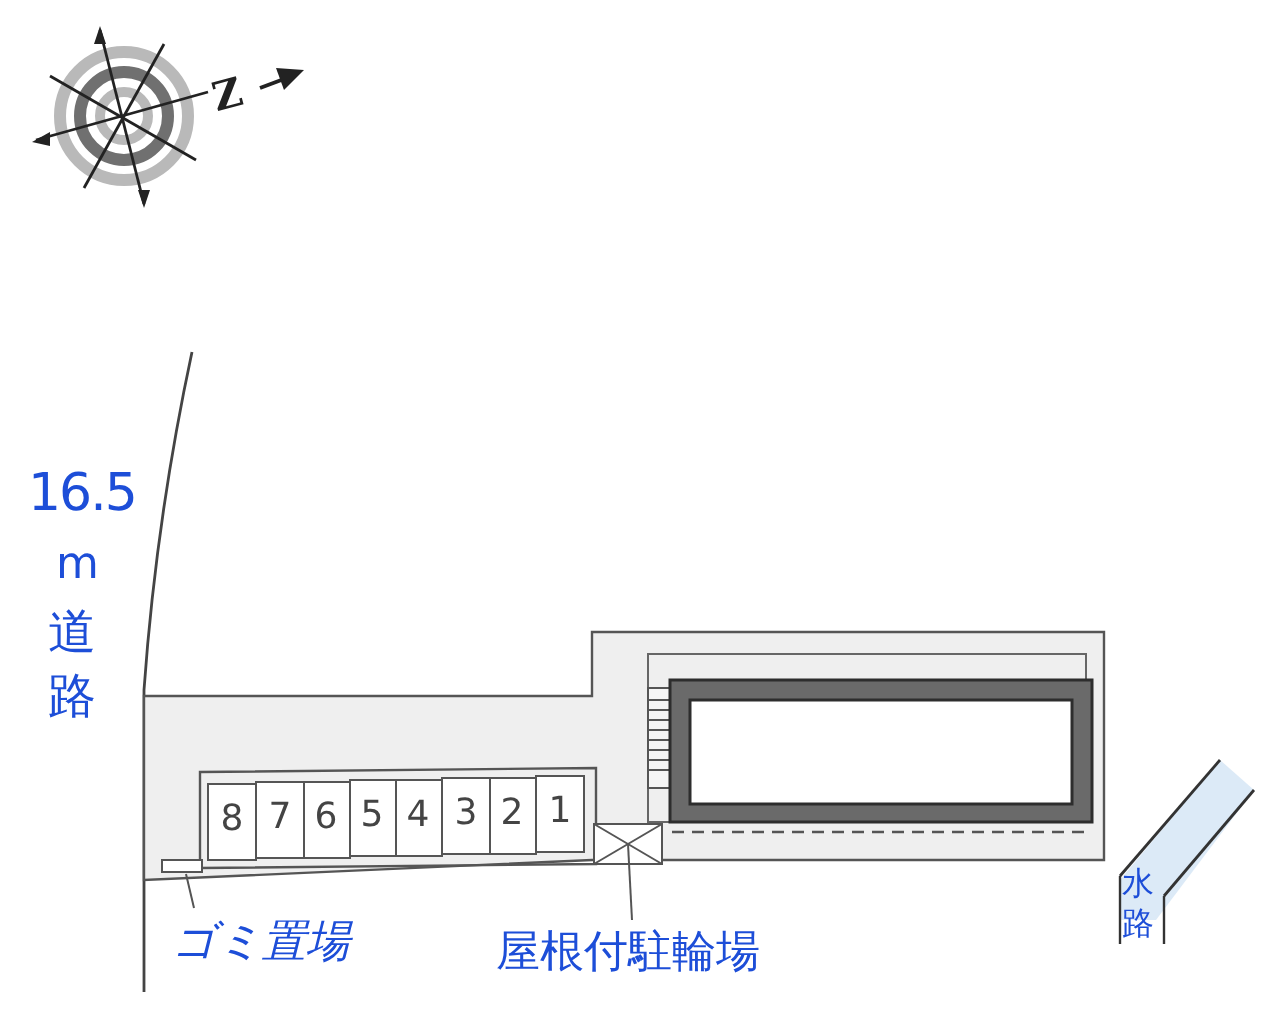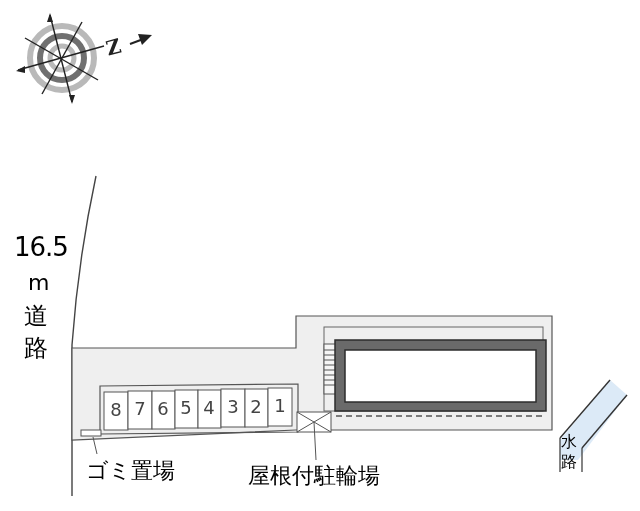--- a/index.html
+++ b/index.html
@@ -1,18 +1,18 @@
 <!DOCTYPE html>
 <html><head>
 <meta charset="utf-8">
 <style>
   html,body{margin:0;padding:0;background:#ffffff;}
   body{width:640px;height:511px;position:relative;overflow:hidden;font-family:"DejaVu Sans",sans-serif;color:#333;}
   svg.map{position:absolute;left:0;top:0;}
-  .lbl{position:absolute;color:#000000;font-family:"DejaVu Sans",sans-serif;}
+  .lbl{position:absolute;color:#1d4ed8;font-family:"DejaVu Sans",sans-serif;}
   .num{position:absolute;font-size:18px;color:#444;text-align:center;width:22px;}
 </style>
 </head>
 <body>
 
 <svg class="map" width="640" height="511" viewBox="0 0 640 511">
 
   <g>
     <circle cx="62" cy="58" r="32" fill="none" stroke="#b9b9b9" stroke-width="6"></circle>
     <circle cx="62" cy="58" r="22" fill="none" stroke="#707070" stroke-width="6"></circle>
@@ -89,17 +89,17 @@
 
 <div class="num" style="left:105px;top:399px;">8</div>
 <div class="num" style="left:129px;top:398px;">7</div>
 <div class="num" style="left:152px;top:398px;">6</div>
 <div class="num" style="left:175px;top:397px;">5</div>
 <div class="num" style="left:198px;top:397px;">4</div>
 <div class="num" style="left:222px;top:396px;">3</div>
 <div class="num" style="left:245px;top:396px;">2</div>
 <div class="num" style="left:269px;top:395px;">1</div>
 
-<div class="lbl" style="left:86px;top:456px;font-size:22px;">ゴミ置場</div>
+<div class="lbl" style="left:86px;top:456px;font-size:22px;font-style:italic;">ゴミ置場</div>
 <div class="lbl" style="left:248px;top:461px;font-size:22px;">屋根付駐輪場</div>
 
 <div class="lbl" style="left:561px;top:432px;font-size:16px;">水</div>
 <div class="lbl" style="left:561px;top:452px;font-size:16px;">路</div>
 
 </body></html>

